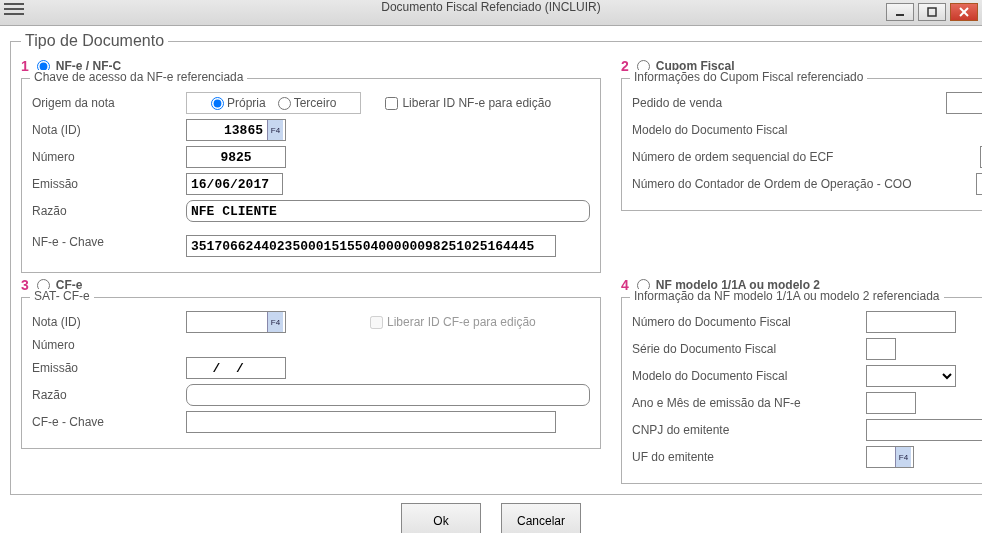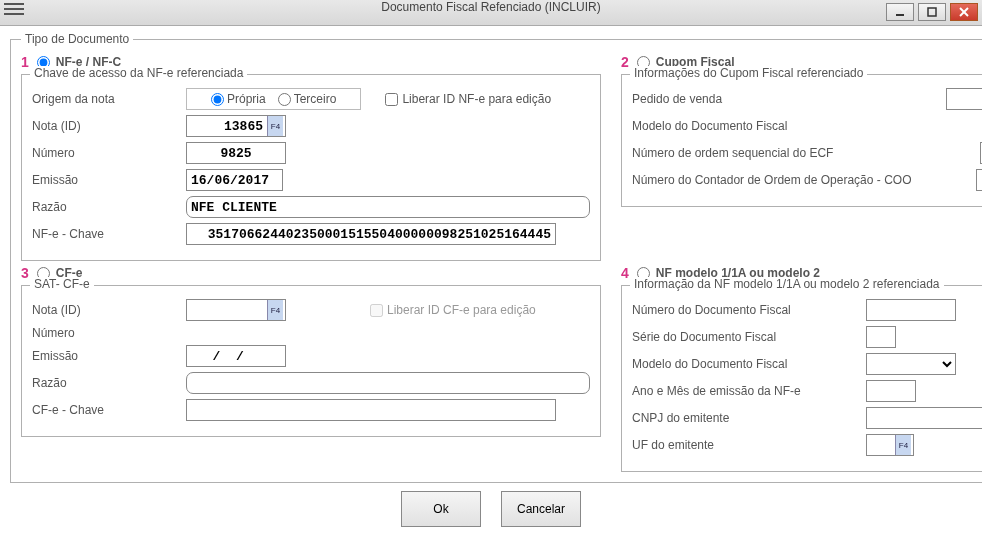--- a/index.html
+++ b/index.html
@@ -40,21 +40,21 @@
 
 .content { padding: 6px 10px 2px 10px; }
 
 fieldset {
   border:1px solid #b0b0b0;
   padding: 8px 10px 10px 10px;
   margin-bottom: 8px;
   position: relative;
 }
 fieldset > legend {
-  font-size:12px; color:#555; padding:0 4px;
+  font-size:16px; color:#555; padding:0 4px;
 }
 
 .grid {
   display:grid;
   grid-template-columns: 1fr 1fr;
   gap: 4px 20px;
 }
 
 .section {
   border:1px solid #b0b0b0;
@@ -196,21 +196,21 @@
             <input class="mono-input" style="width: 97px; text-align: left;" value="16/06/2017">
           </div>
 
           <div class="field-row">
             <span class="lbl">Razão</span>
             <input class="mono-input wide" style="text-align: left;" value="NFE CLIENTE">
           </div>
 
           <div class="field-row">
             <span class="lbl">NF-e - Chave</span>
-            <input class="mono-input wider" style="text-align: right;" value="35170662440235000151550400000098251025164445">
+            <input class="mono-input wider" style="text-align: left; margin-top: 8px;" value="35170662440235000151550400000098251025164445">
           </div>
         </div>
       </div>
 
       <div>
         <div class="radio-row">
           <span class="num-badge">2</span>
           <input type="radio" name="tipo" style="">
           <label>Cupom Fiscal</label>
         </div>

